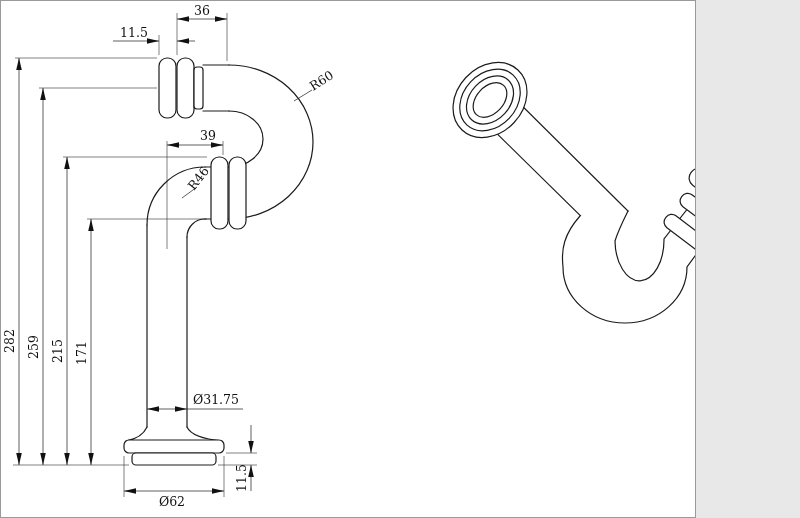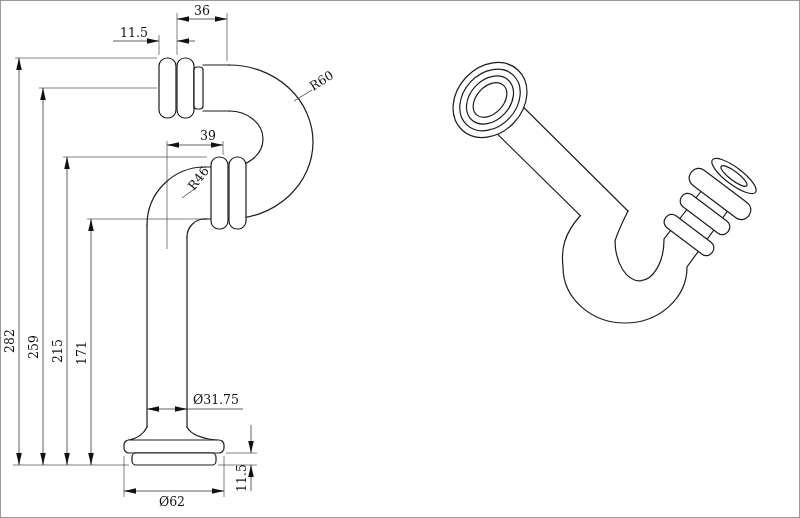--- a/index.html
+++ b/index.html
@@ -1,17 +1,17 @@
 <!DOCTYPE html>
 <html><head>
 <meta charset="utf-8">
 <style>
   html,body{margin:0;padding:0;background:#e8e8e8;}
   .sheet{
-    width:800px;height:518px;background:#ffffff;border:1px solid #9a9a9a;
+    width:696px;height:518px;background:#ffffff;border:1px solid #9a9a9a;
     box-sizing:border-box;position:relative;overflow:hidden;
     font-family:"DejaVu Serif", serif;
   }
   svg{display:block;}
   .part{stroke:#1c1c1c;stroke-width:1.2;fill:none;stroke-linecap:round;}
   .partf{stroke:#1c1c1c;stroke-width:1.2;fill:#ffffff;}
   .fillonly{fill:#ffffff;stroke:none;}
   .dim{stroke:#2b2b2b;stroke-width:0.75;fill:none;}
   .ext{stroke:#2b2b2b;stroke-width:0.6;fill:none;}
   .dimtext{font-family:"DejaVu Serif", serif;font-size:12.5px;fill:#111;}

